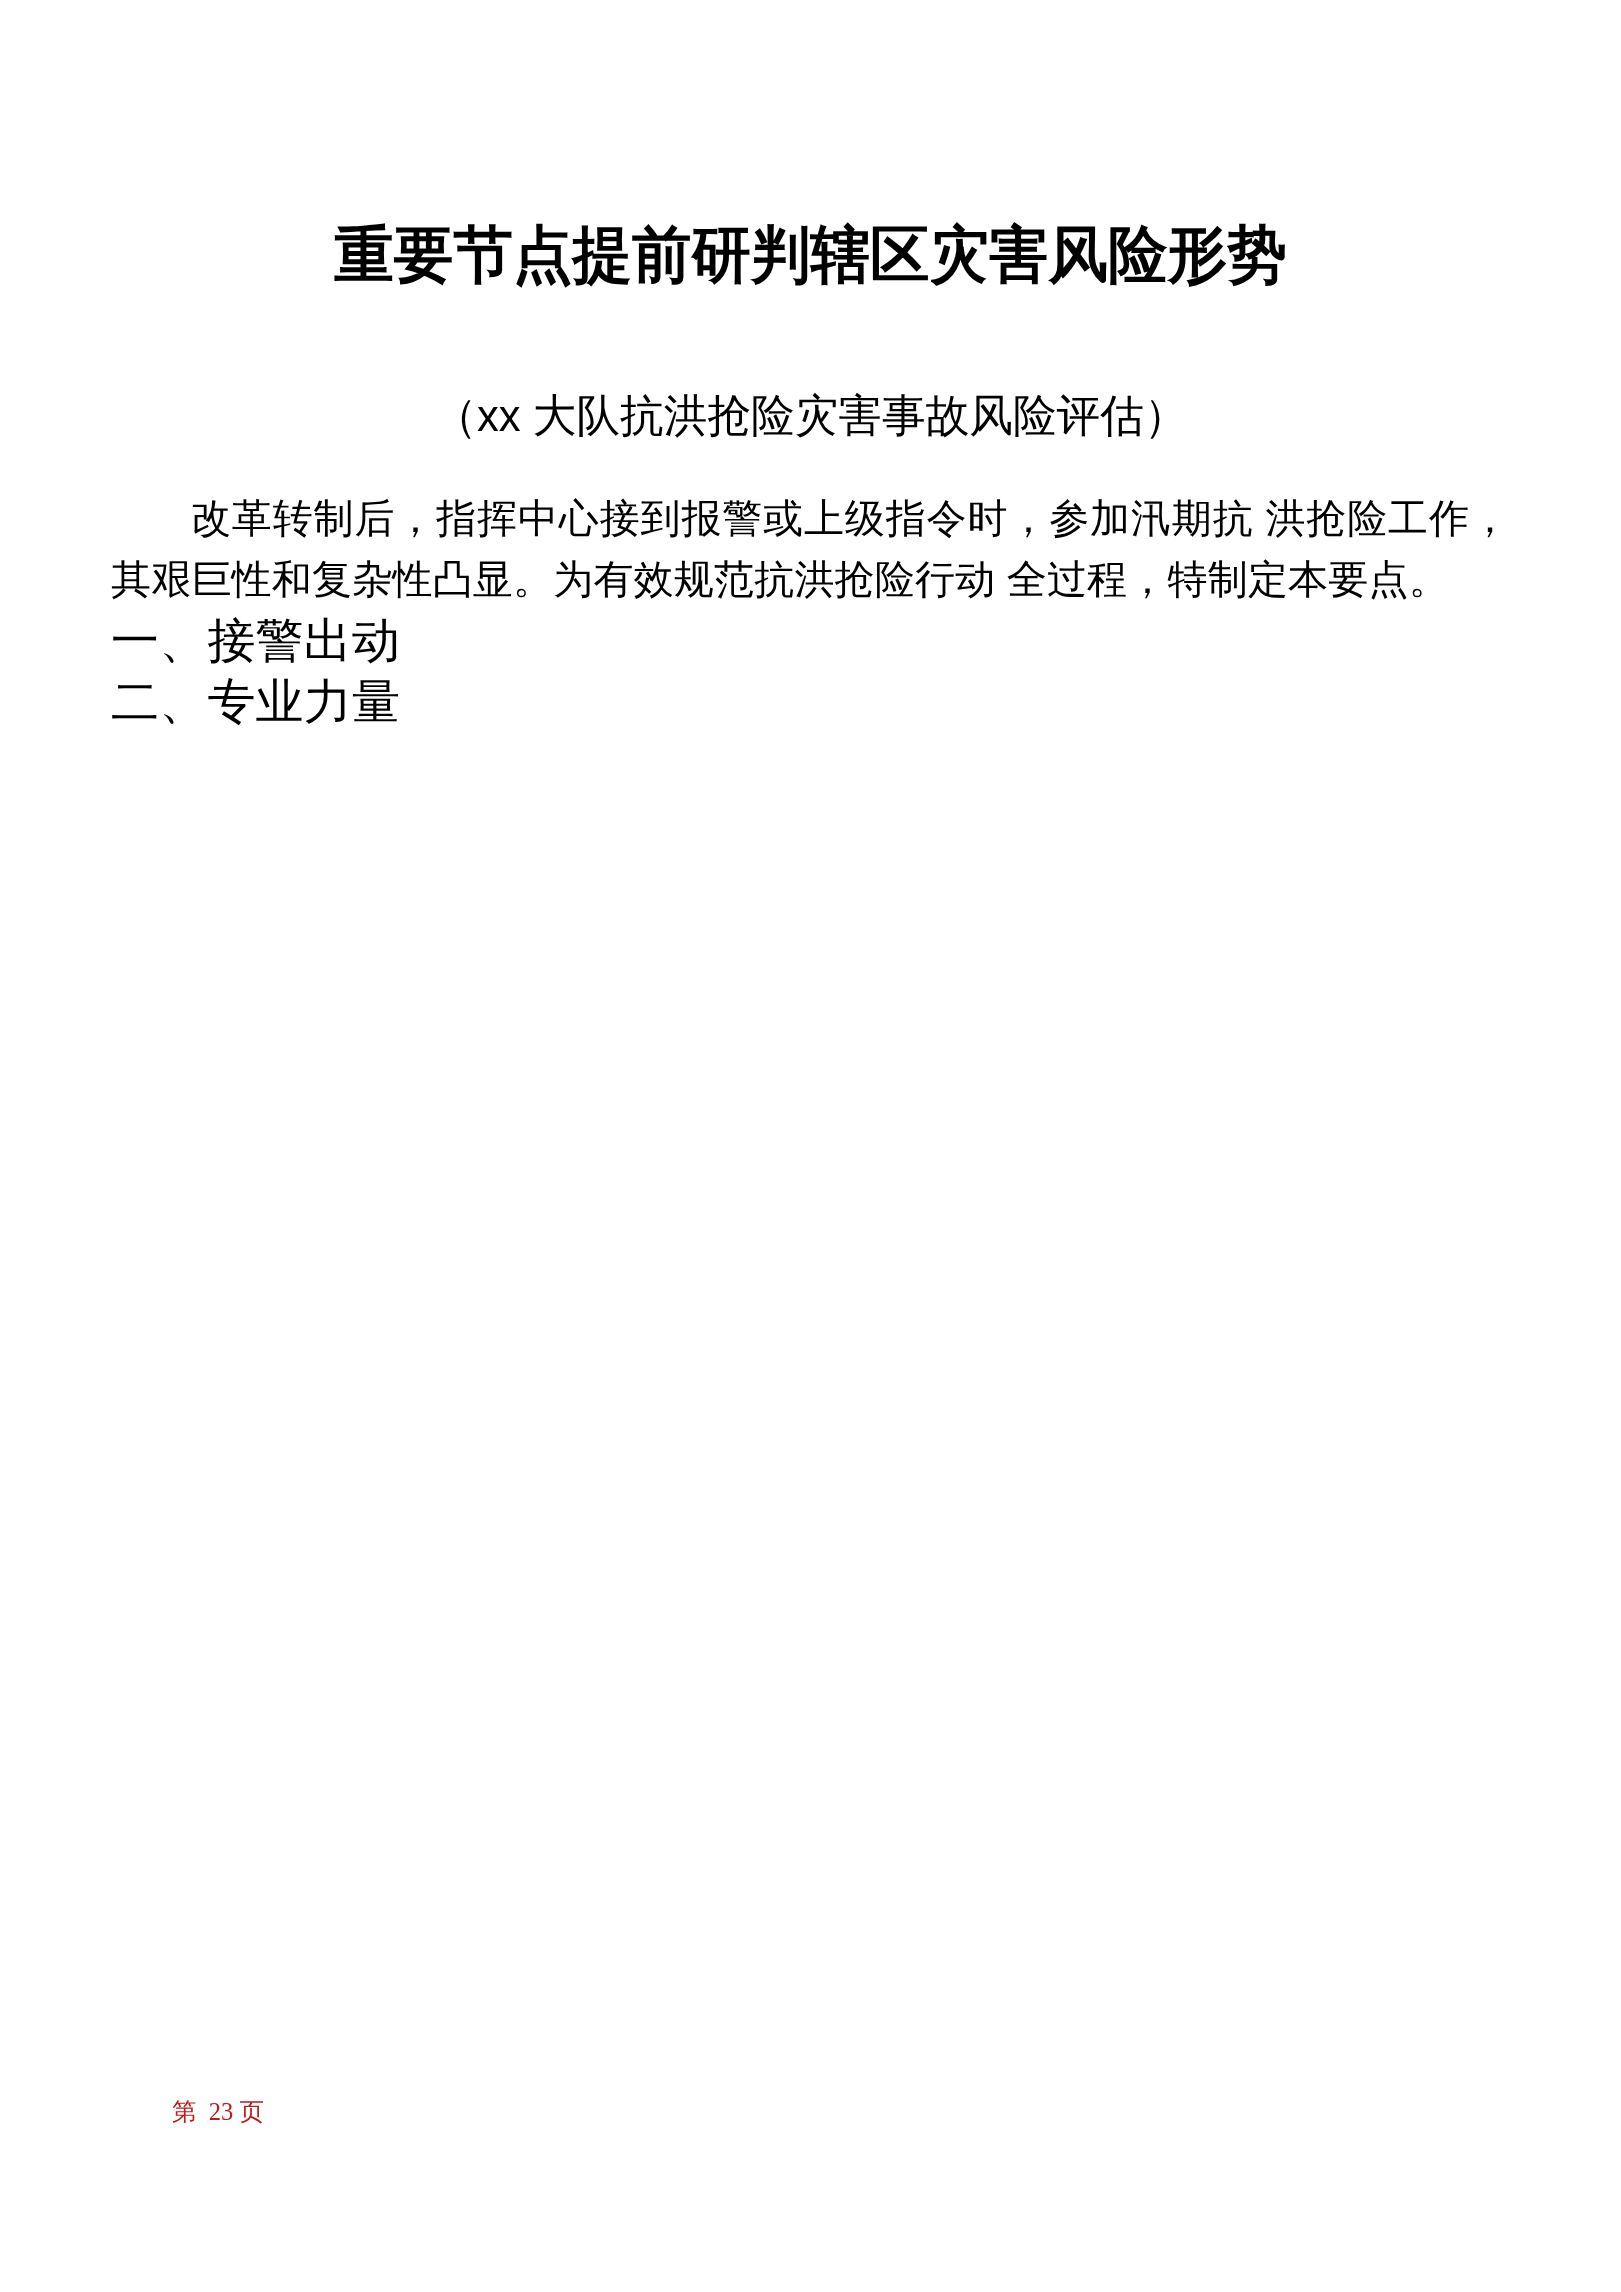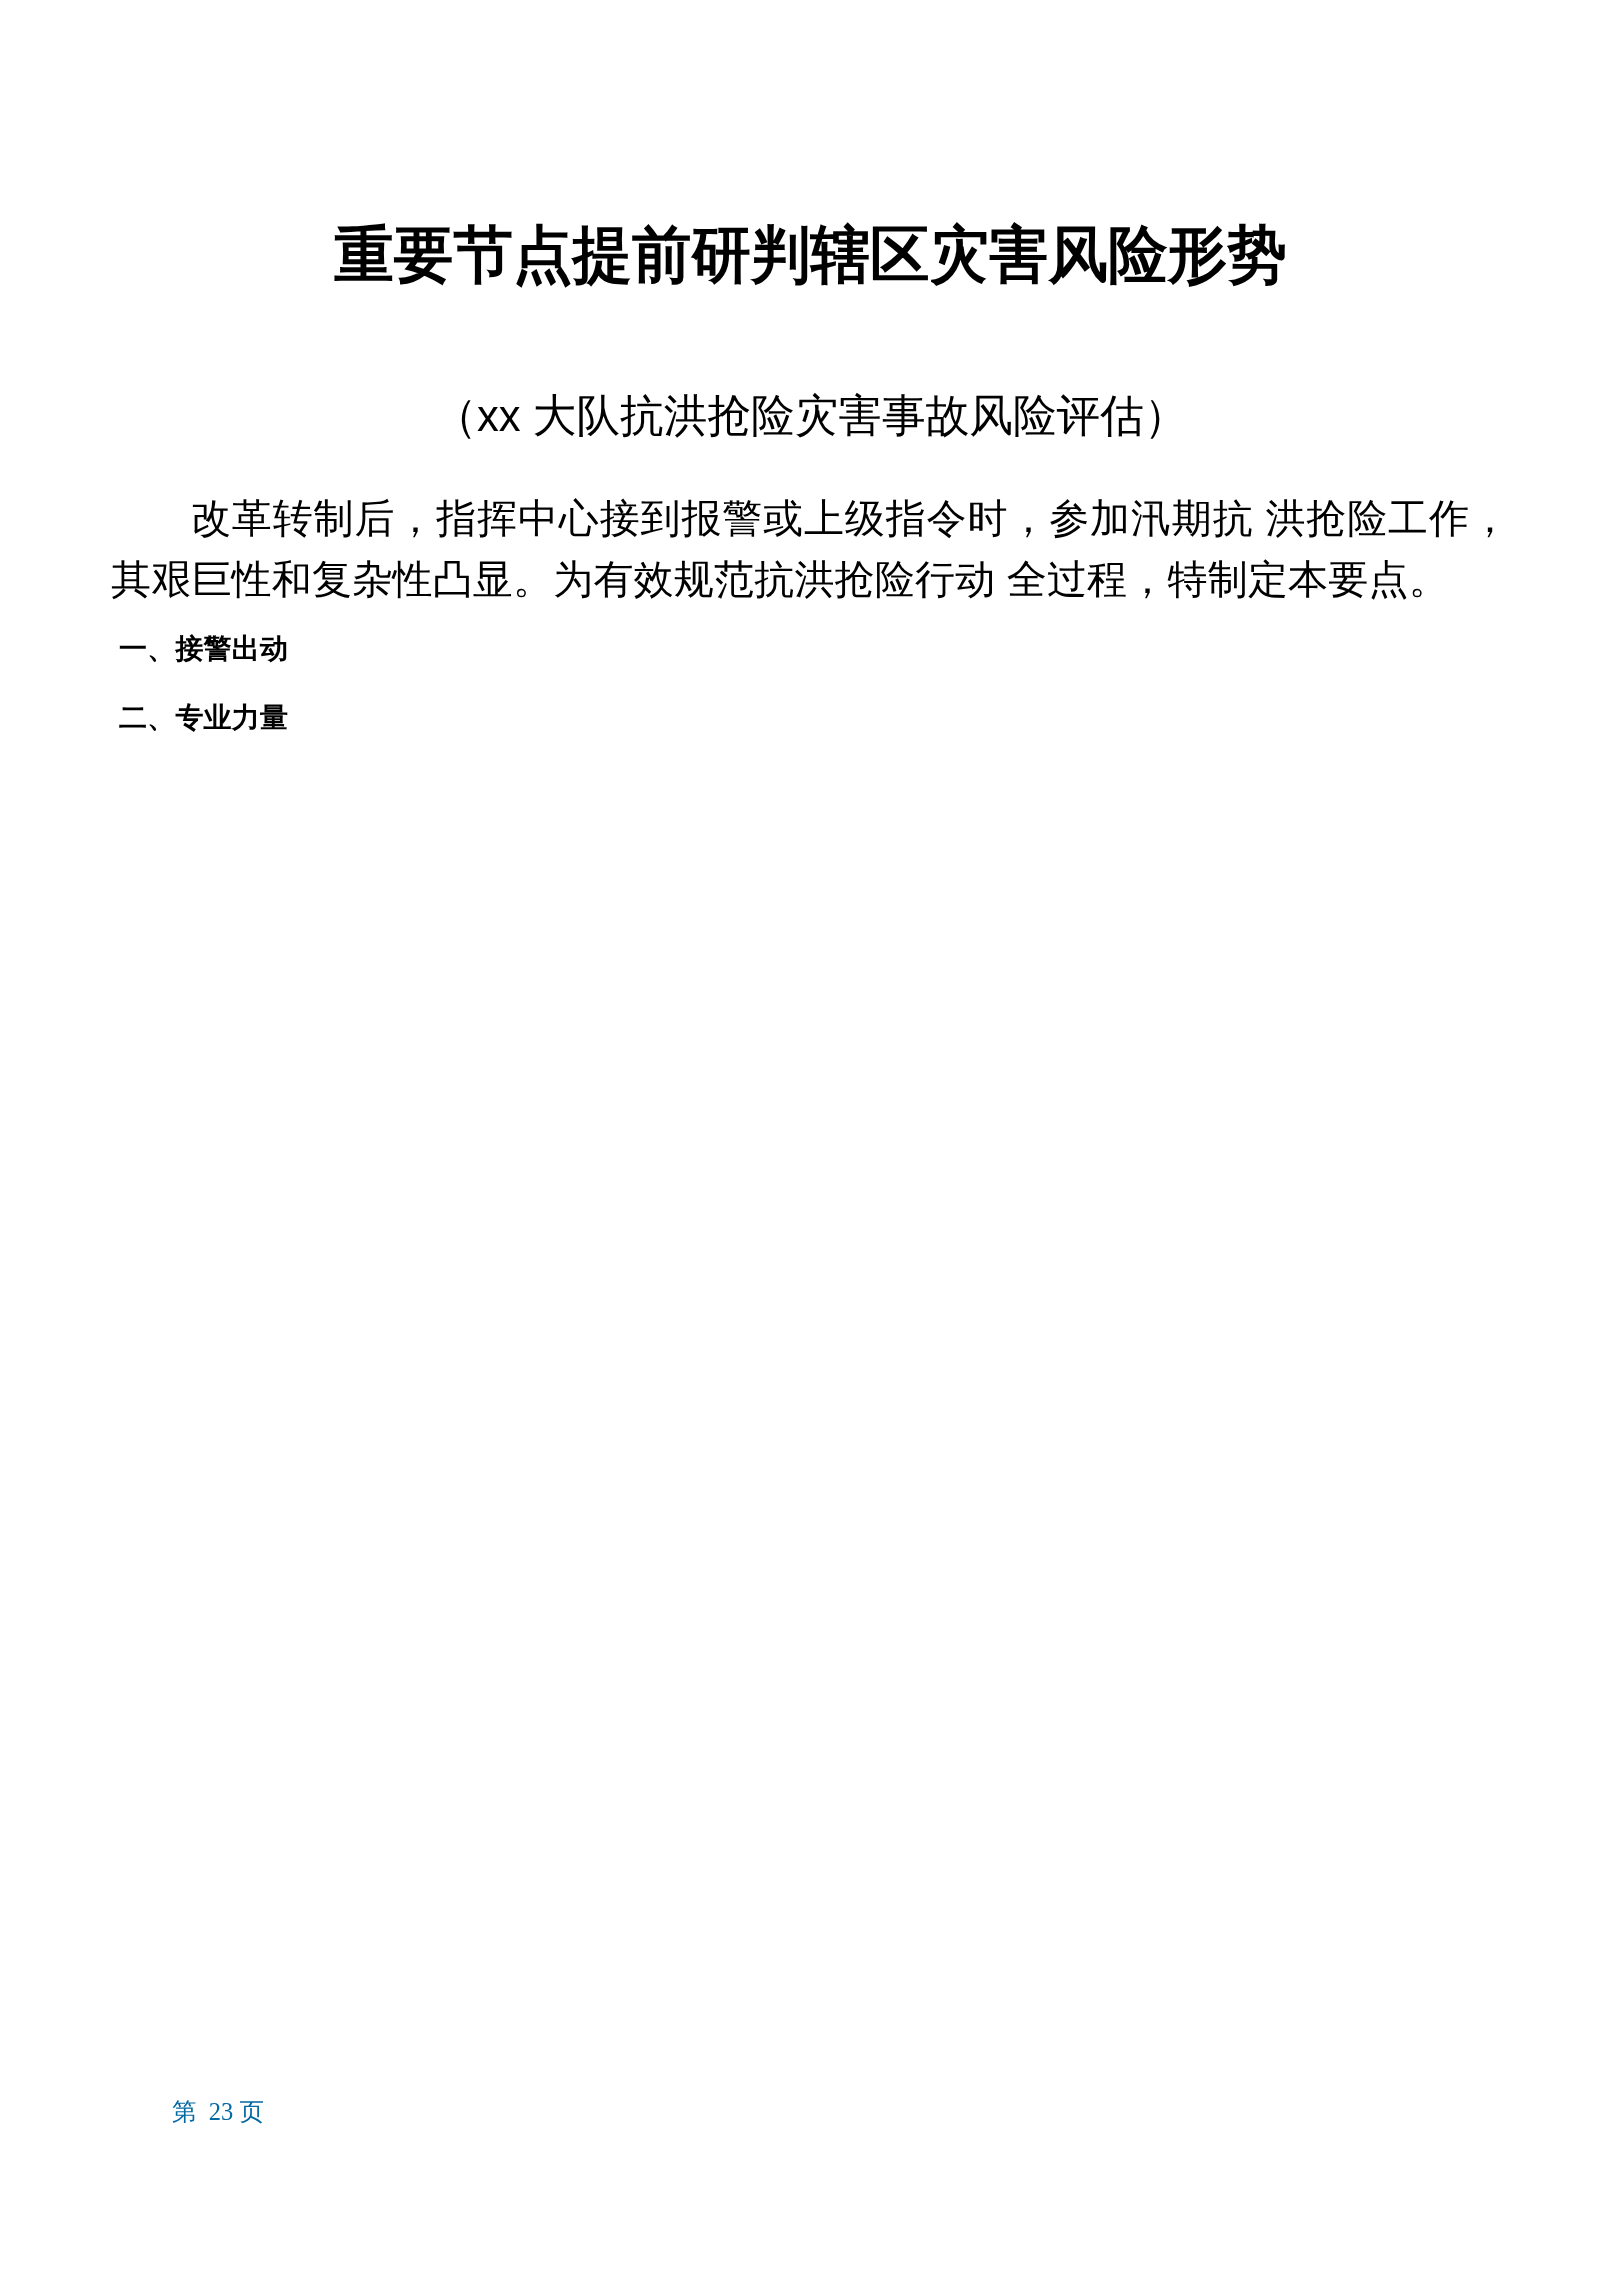--- a/index.html
+++ b/index.html
@@ -66,37 +66,37 @@
     text-justify: inter-ideograph;
     word-break: break-all;
     letter-spacing: 0.2px;
   }
 
   .para.indent {
     text-indent: 80px;
   }
 
   .heading {
-    margin: 8px;
-    font-size: 28px;
+    margin: 0;
+    font-size: 48px;
     line-height: 61px;
-    font-weight: 700;
+    font-weight: 400;
     text-indent: 0;
     letter-spacing: 0.2px;
   }
 
   
   .footer {
     position: absolute;
     left: 172px;
     bottom: 169px;
     font-family: "Liberation Serif", "DejaVu Serif", serif;
     font-size: 24.5px;
     line-height: 1;
-    color: #0369a1;
+    color: #b91c1c;
     white-space: pre;
   }
 </style>
 </head>
 <body>
 
 <div class="page">
 
   <h1 class="doc-title">重要节点提前研判辖区灾害风险形势</h1>
 

